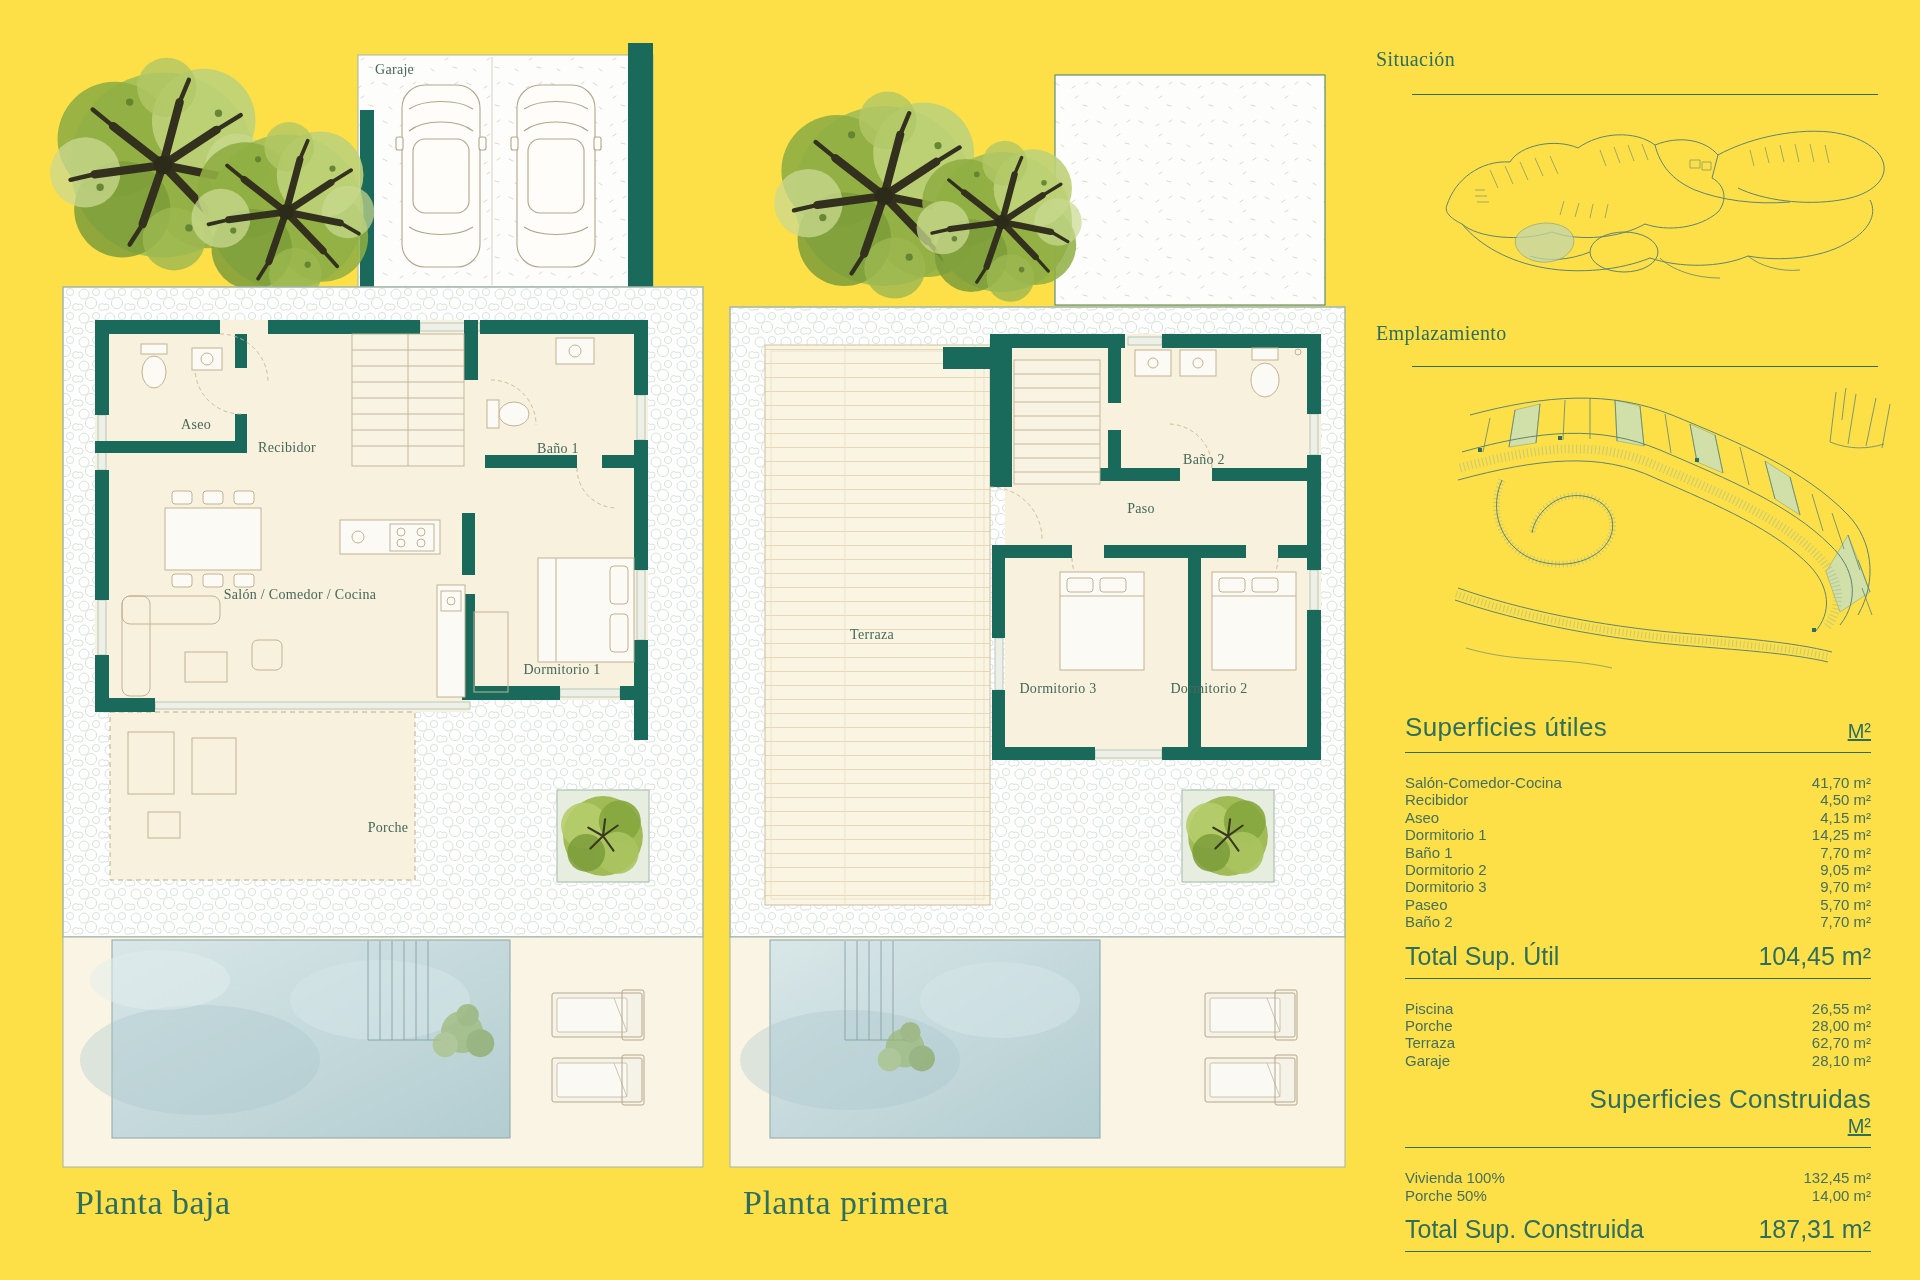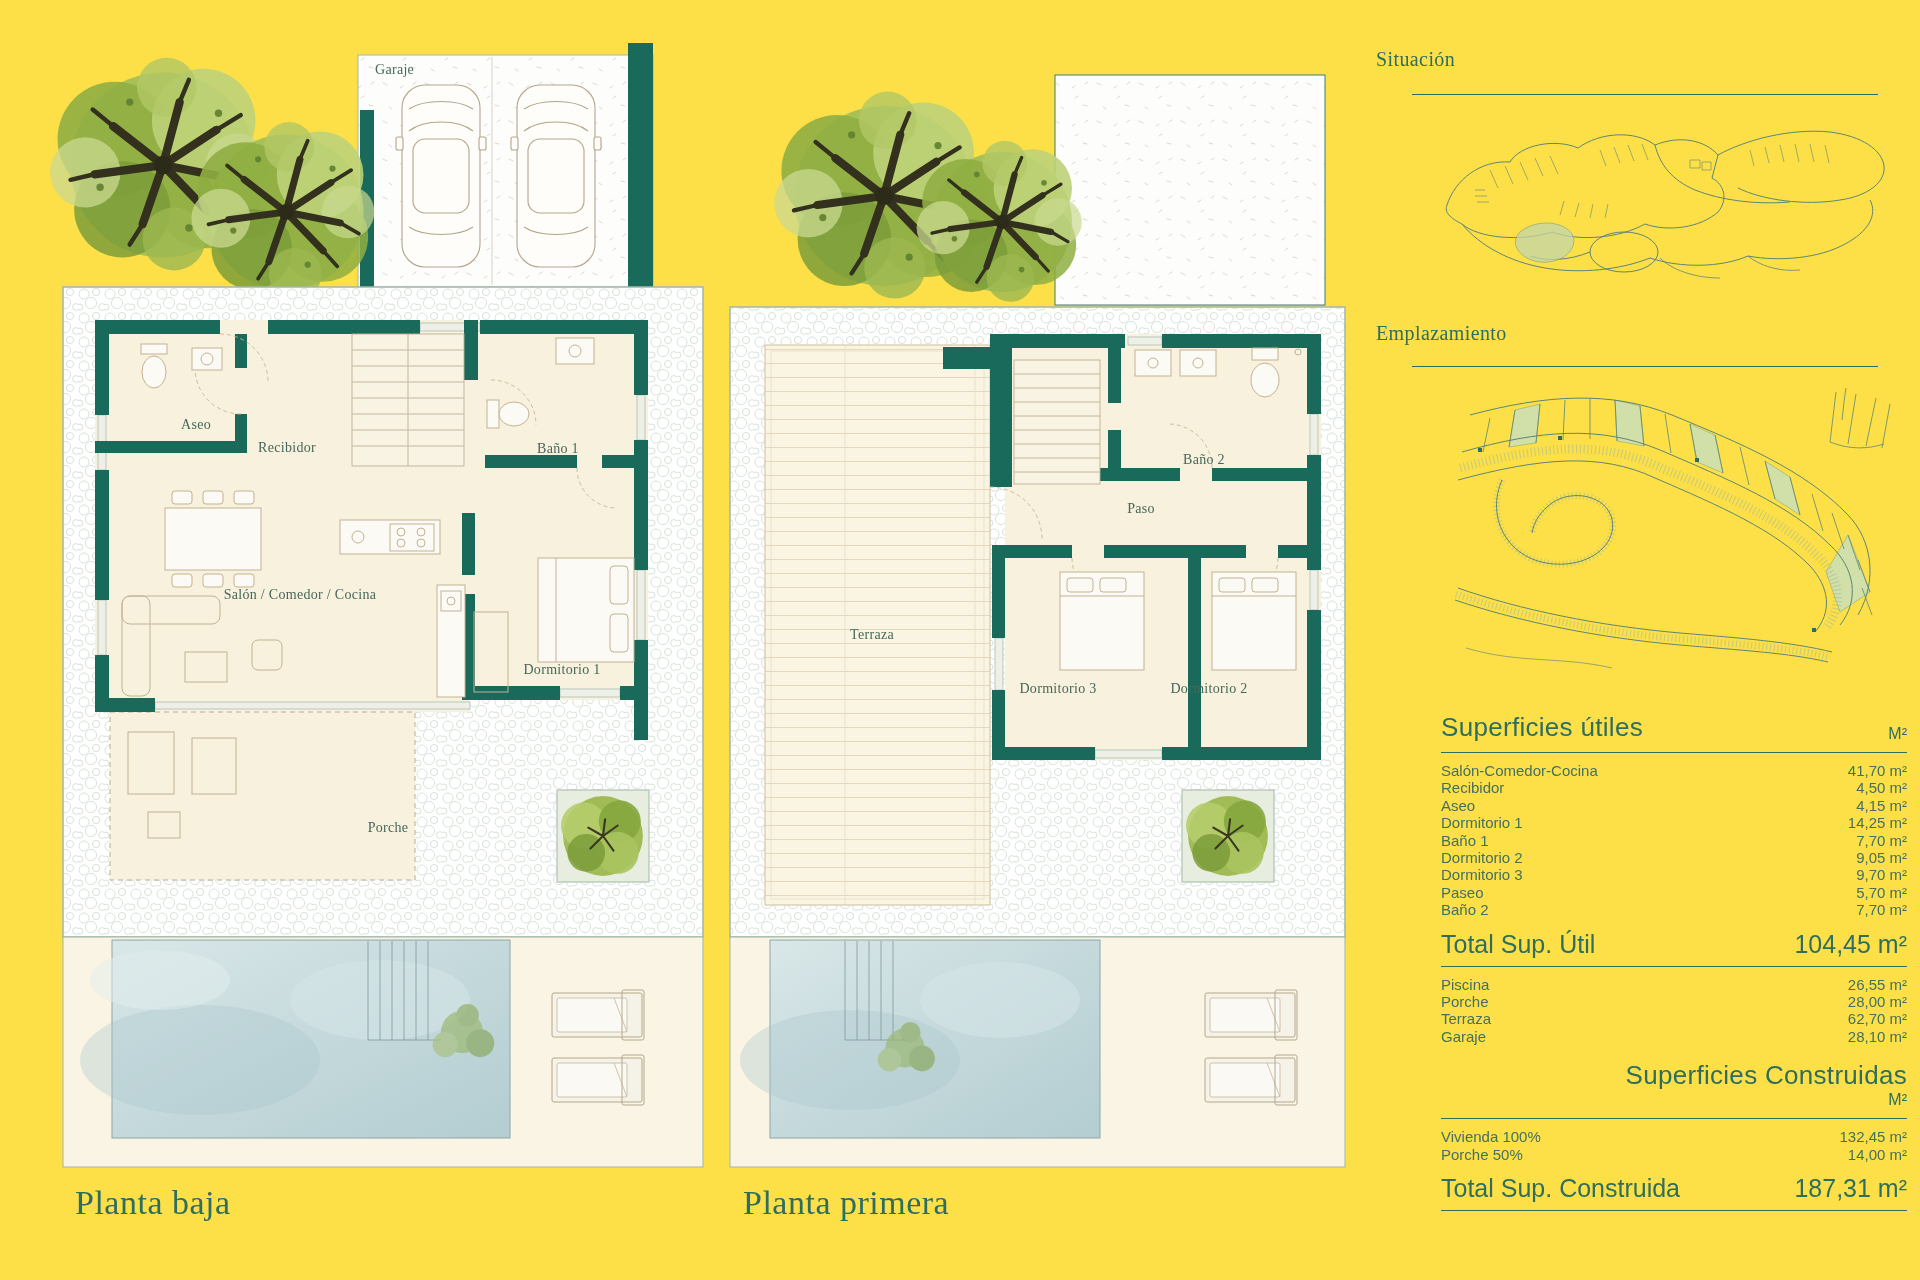--- a/index.html
+++ b/index.html
@@ -7,26 +7,26 @@
         font-family:"Liberation Sans",sans-serif;}
   .art{position:absolute;left:0;top:0;}
   .plan-label{position:absolute;font-family:"Liberation Serif",serif;font-size:14px;
         color:#46685a;white-space:nowrap;transform:translateX(-50%);letter-spacing:.3px;}
   .plan-label.left-align{transform:none;}
   .plan-title{position:absolute;margin:12px;font-family:"Liberation Serif",serif;font-weight:400;
         font-size:34px;color:#2d6e5f;letter-spacing:.5px;}
   .side-head{position:absolute;left:1376px;width:466px;font-family:"Liberation Serif",serif;
         font-size:20px;color:#2d6e5f;letter-spacing:.4px;}
   .side-rule{position:absolute;left:1412px;width:466px;border-top:1.5px solid #2d6e5f;height:0;}
-  .tables{position:absolute;left:1441px;top:712px;width:466px;color:#44705f;}
+  .tables{position:absolute;left:1405px;top:712px;width:466px;color:#44705f;}
   .sec-head-row{display:flex;justify-content:space-between;align-items:flex-end;
         padding-bottom:9px;border-bottom:1.6px solid #2d6e5f;}
   .sec-head-row .t{font-size:26px;color:#2d6e5f;letter-spacing:.3px;}
-  .sec-head-row .u{font-size:16px;color:#2d6e5f;}
-  .rows{margin-top:9px;}
+  .sec-head-row .u{font-size:20px;color:#2d6e5f;text-decoration:underline;}
+  .rows{margin-top:21px;}
   .row{display:flex;justify-content:space-between;font-size:15px;line-height:17.4px;}
   .total-row{display:flex;justify-content:space-between;align-items:flex-end;margin-top:11px;
         padding-bottom:7px;border-bottom:1.6px solid #2d6e5f;font-size:25px;color:#2d6e5f;}
   .mt{margin-top:15px;flex-direction:column;}
 </style>
 </head>
 <body>
 
 <div class="page">
 

